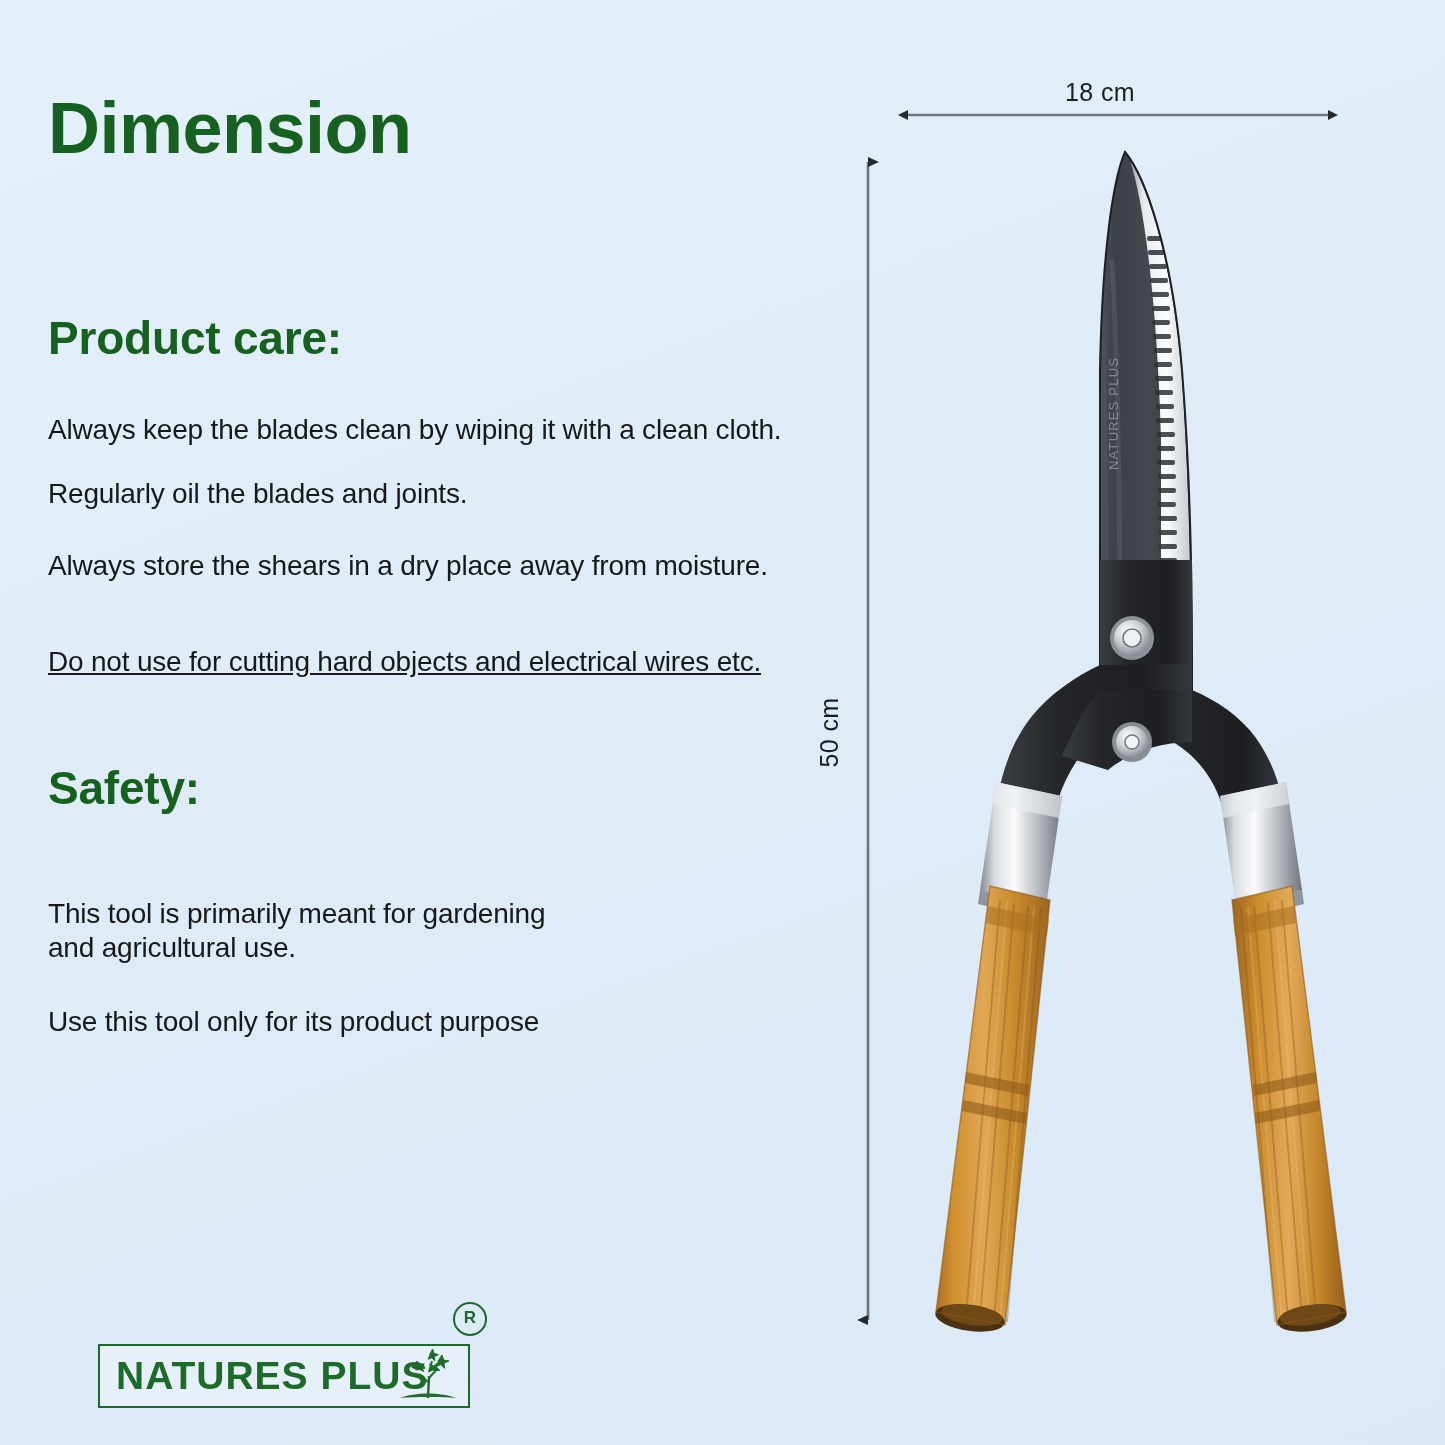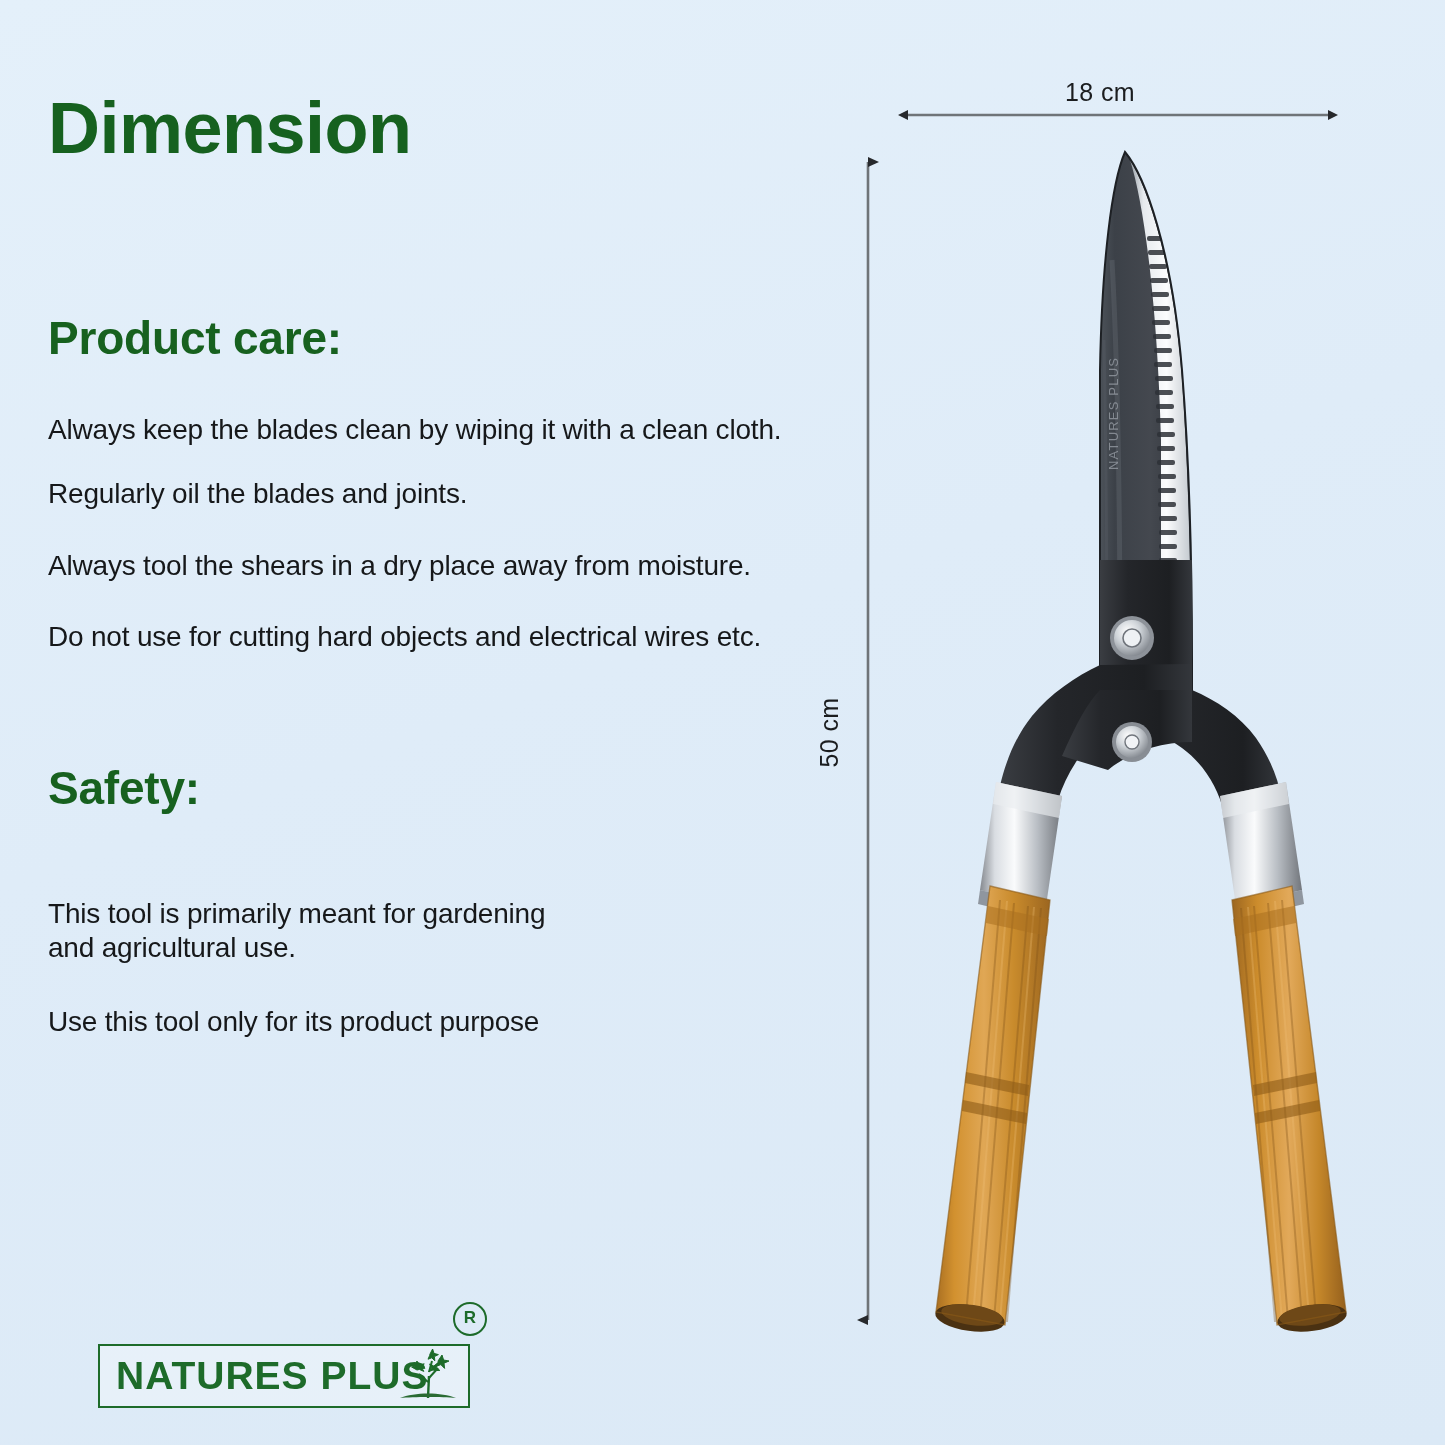--- a/index.html
+++ b/index.html
@@ -62,21 +62,21 @@
     font-size: 28px;
     font-weight: 400;
     color: #16181a;
     line-height: 1.22;
     letter-spacing: -0.2px;
     white-space: pre-line;
   }
   #care-0  { top: 405px; margin-top: 8px; }
   #care-1  { top: 477px; }
   #care-2  { top: 549px; }
-  #care-3  { top: 620px; }
+  #care-3  { top: 645px; text-decoration: underline; }
   #safe-0  { top: 827px; }
   #safe-1  { top: 897px; }
   #safe-2  { top: 1005px; }
 
   
   #logo-wrap {
     position: absolute;
     left: 54px;
     top: 1336px;
     width: 390px;
@@ -180,21 +180,21 @@
 <div id="page">
 
   <div class="left-col">
 
     <div id="title">Dimension</div>
 
     <div class="section-head" id="head-care">Product care:</div>
 
     <div class="body-line" id="care-0">Always keep the blades clean by wiping it with a clean cloth.</div>
     <div class="body-line" id="care-1">Regularly oil the blades and joints.</div>
-    <div class="body-line" id="care-2">Always tool the shears in a dry place away from moisture.</div>
+    <div class="body-line" id="care-2">Always store the shears in a dry place away from moisture.</div>
     <div class="body-line" id="care-3">Do not use for cutting hard objects and electrical wires etc.</div>
 
     <div class="section-head" id="head-safety">Safety:</div>
 
     <div class="body-line" id="safe-1">This tool is primarily meant for gardening
 and agricultural use.</div>
     <div class="body-line" id="safe-2">Use this tool only for its product purpose</div>
 
     <div id="logo-wrap">
       <div id="logo-box"></div>

